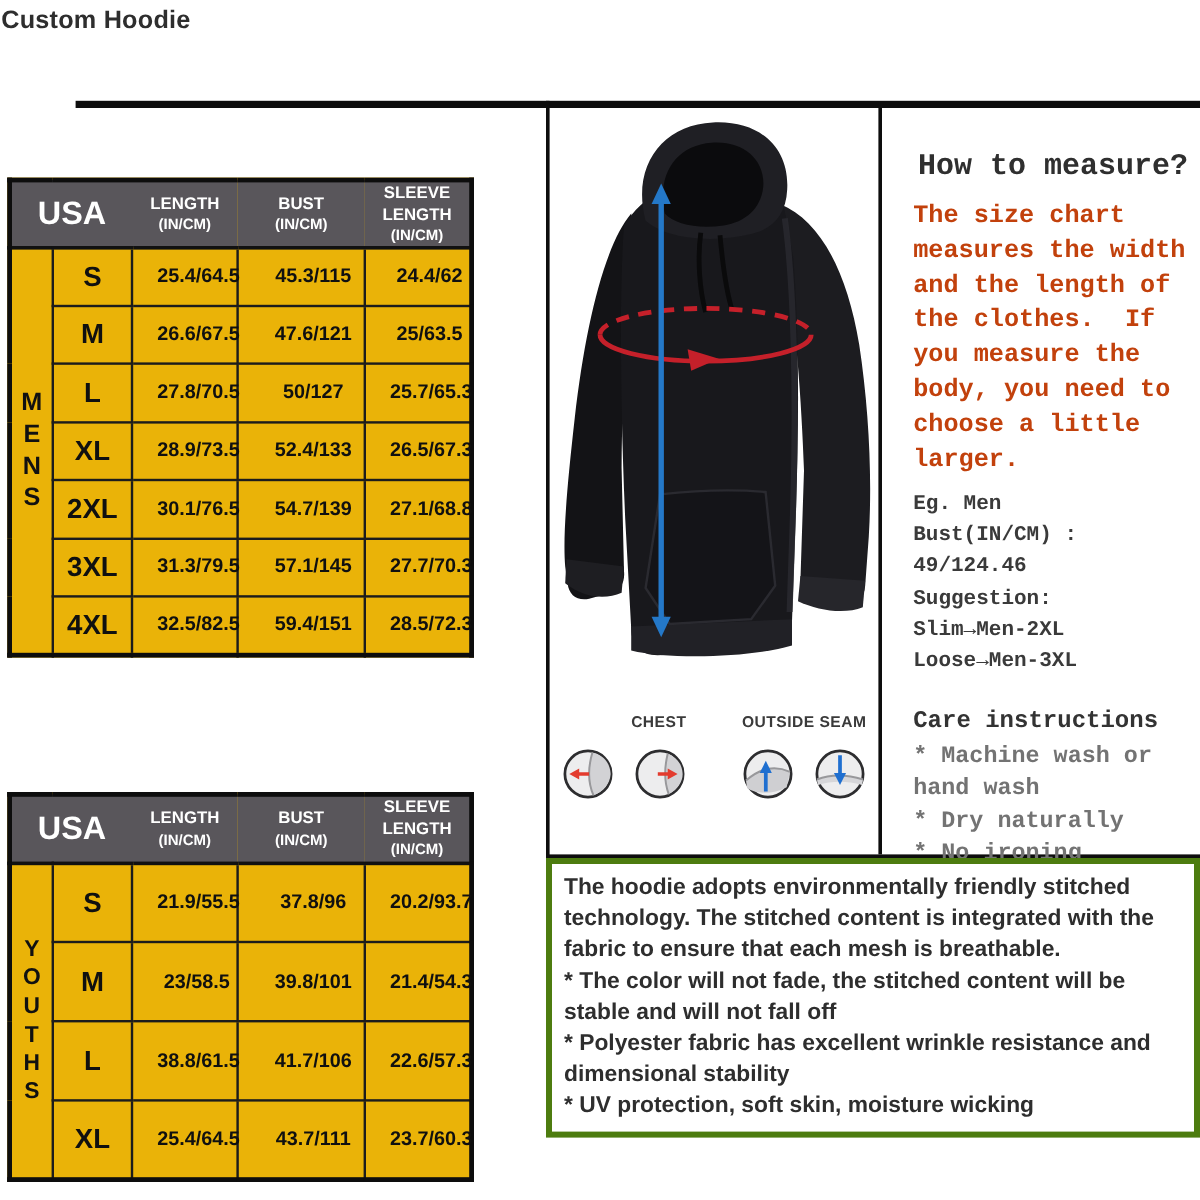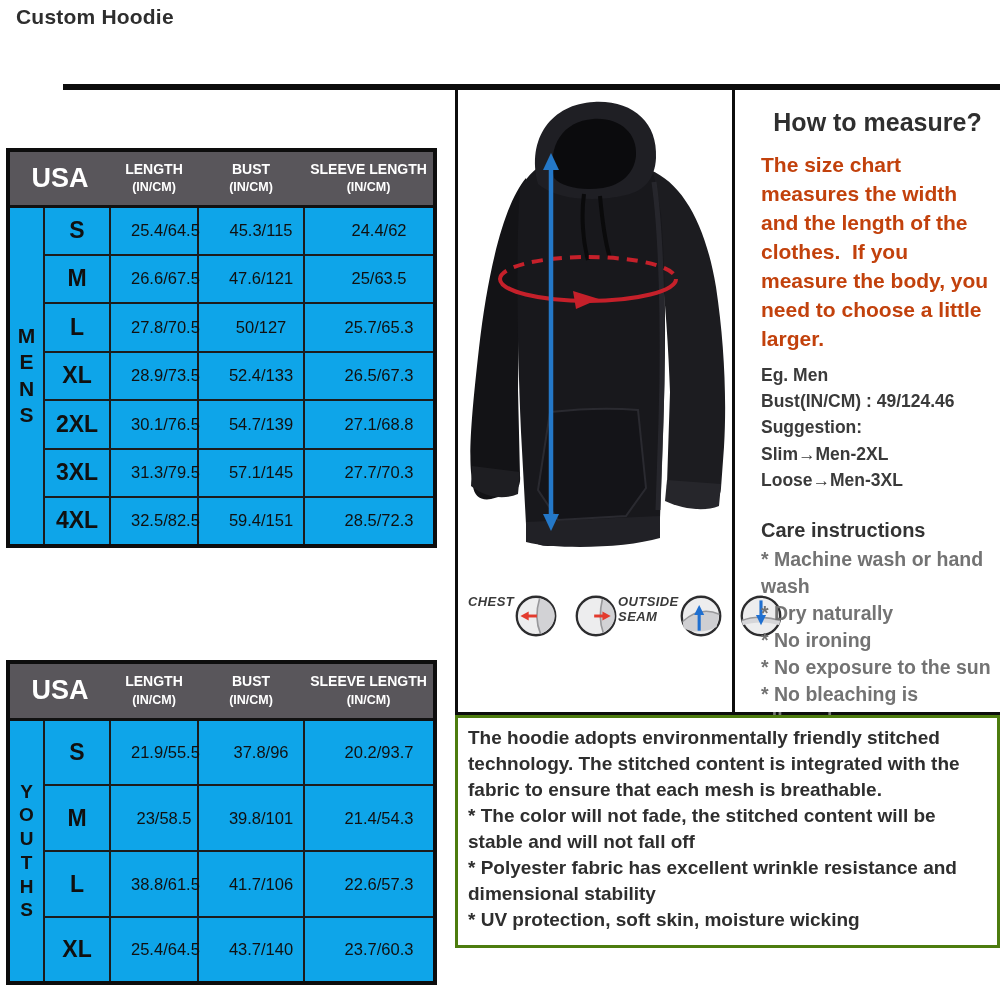--- a/index.html
+++ b/index.html
@@ -1,69 +1,69 @@
 <!DOCTYPE html>
 <html><head>
 <meta charset="utf-8">
 <style>
   * { margin:0; padding:0; box-sizing:border-box; }
   html,body { width:1000px; height:1000px; background:#ffffff; overflow:hidden;
               font-family:"Liberation Sans", sans-serif; color:#222; }
   .abs { position:absolute; }
 
   
-  #title-block { left:16px; top:5px; }
+  #title-block { left:1px; top:5px; }
   #page-title { font-size:21px; font-weight:700; color:#2e2e2e; letter-spacing:.2px; }
   #page-subtitle { font-size:19px; font-weight:600; color:#474747; margin-top:8px; white-space:pre-wrap; }
 
   
   #top-frame-line { left:63px; top:84px; width:392px; height:6px; background:#0d0d0d; }
 
   
-  table.size-table { border-collapse:collapse; table-layout:fixed; width:431px;
-                     border:4px solid #0d0d0d; background:#0ea5e9; }
+  table.size-table { border-collapse:collapse; table-layout:fixed; width:389px;
+                     border:4px solid #0d0d0d; background:#eab308; }
   table.size-table td { border:2px solid #1c1c1c; text-align:center; vertical-align:middle; }
   table.size-table thead th { background:#59565b; color:#fff; border:none; border-bottom:3px solid #111;
                               text-align:center; vertical-align:middle; }
   .hdr-usa { font-size:27px; font-weight:700; }
   .hdr-col { font-size:14px; font-weight:700; line-height:1.25; }
   .hdr-unit { font-size:12.5px; font-weight:700; }
   td.vlabel { border-top:none; border-bottom:none; border-left:none; }
   .vstack { font-size:21px; font-weight:700; color:#111; line-height:1.25; text-align:center; }
   td.cell-size { font-size:23px; font-weight:700; color:#101010; }
-  td.cell-val  { font-size:16.5px; font-weight:400; color:#101010;padding-left:20px; }
+  td.cell-val  { font-size:16.5px; font-weight:700; color:#101010;padding-left:20px; }
   #mens-table { left:6px; top:148px; }
   #mens-table thead th { height:56px; }
   #mens-table tbody tr { height:48.5px; }
   #youths-table { left:6px; top:660px; }
   #youths-table thead th { height:57px; }
   #youths-table tbody tr { height:66px; }
 
   
   #box-a { left:455px; top:84px; width:545px; height:631px;
            border-top:6px solid #0d0d0d; border-left:3px solid #0d0d0d; border-bottom:3px solid #0d0d0d;
            display:flex; background:#fff; }
   #hoodie-panel { width:277px; border-right:3px solid #0d0d0d; display:flex; flex-direction:column; }
   #hoodie-svg { display:block; margin-top:2px; }
   #measure-icons { display:flex; justify-content:space-between; padding:0 10px 0 10px; margin-top:2px; }
-  .icon-group { display:flex; flex-direction:row; align-items:flex-start;font-style:italic; }
+  .icon-group { display:flex; flex-direction:column; align-items:flex-end; }
   .icon-group-label { font-size:13px; font-weight:700; color:#3a3a3a; letter-spacing:.4px; margin-bottom:14px; }
   .icon-row { display:flex; gap:16px; }
 
-  #measure-col { flex:1; padding:10px 6px 0 26px; }
+  #measure-col { flex:1; padding:26px 6px 0 26px;font-family:Liberation Mono, monospace; }
   #htm-heading { font-size:25px; font-weight:700; color:#2f2f2f; text-align:center; margin:8px 0 14px 0; }
   #htm-body { font-size:21px; font-weight:600; color:#c2410c; line-height:1.38; white-space:pre-wrap; }
   #htm-example { margin-top:8px; font-size:17.5px; font-weight:700; color:#3a3a3a; line-height:1.5; }
   #care-block { margin-top:26px; }
   #care-heading { font-size:20px; font-weight:600; color:#333; margin-bottom:4px; }
   .care-item { font-size:19.5px; font-weight:600; color:#737373; line-height:1.38; }
 
   
   #box-b { left:455px; top:715px; width:545px; height:233px;
-           border:3px solid #4d7c0f; padding:7px 8px 0 10px; background:#fff; }
+           border:5px solid #4d7c0f; padding:7px 8px 0 10px; background:#fff; }
   .note-line { font-size:19px; font-weight:600; color:#2e2e2e; line-height:1.37; }
 </style>
 </head>
 <body>
 
 <div class="abs" id="title-block">
   <div id="page-title">Custom Hoodie</div>
 </div>
 
 <div class="abs" id="top-frame-line"></div>
@@ -167,21 +167,21 @@
     </tr>
     <tr>
       <td class="cell-size">L</td>
       <td class="cell-val">38.8/61.5</td>
       <td class="cell-val">41.7/106</td>
       <td class="cell-val">22.6/57.3</td>
     </tr>
     <tr>
       <td class="cell-size">XL</td>
       <td class="cell-val">25.4/64.5</td>
-      <td class="cell-val">43.7/140</td>
+      <td class="cell-val">43.7/111</td>
       <td class="cell-val">23.7/60.3</td>
     </tr>
   </tbody>
 </table>
 
 <div class="abs" id="box-a">
 
   <div id="hoodie-panel">
     <svg id="hoodie-svg" width="274" height="500" viewBox="0 0 274 500">
 

